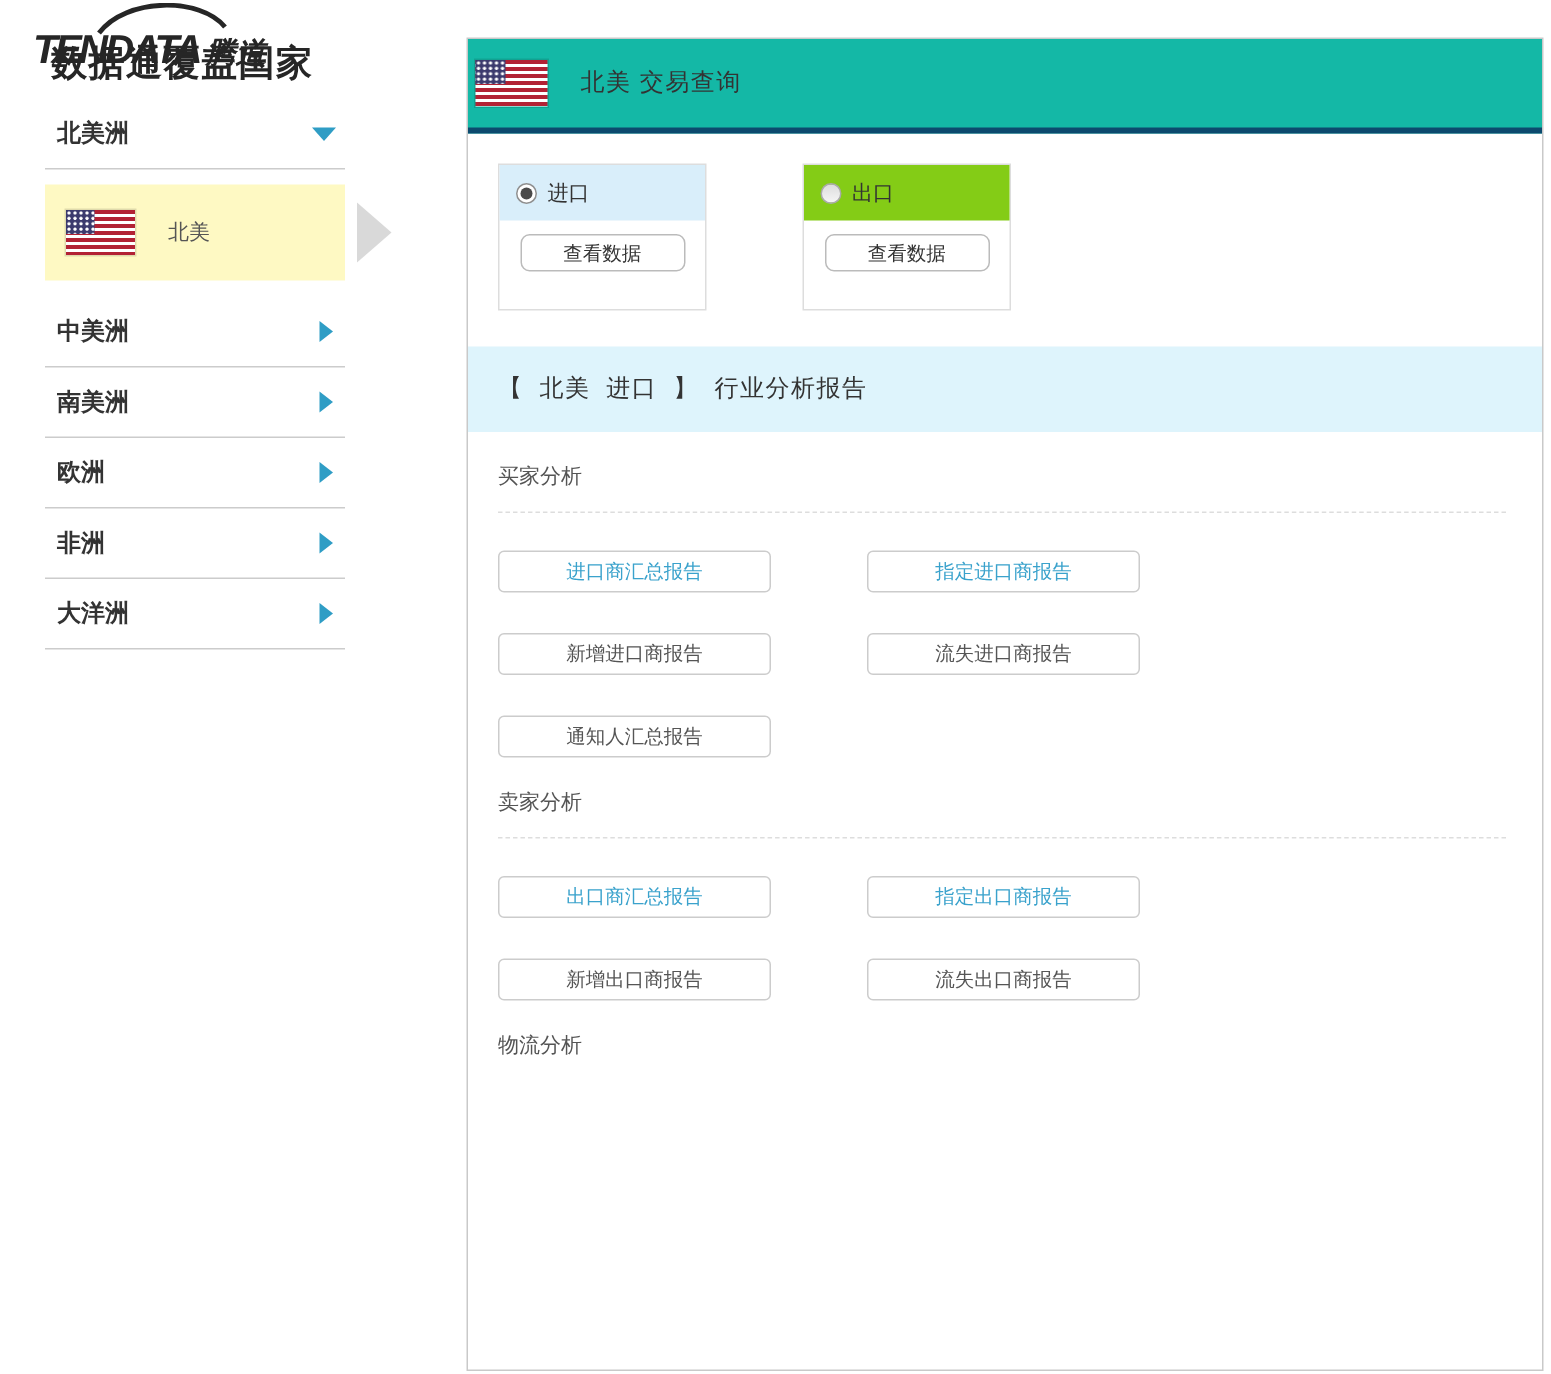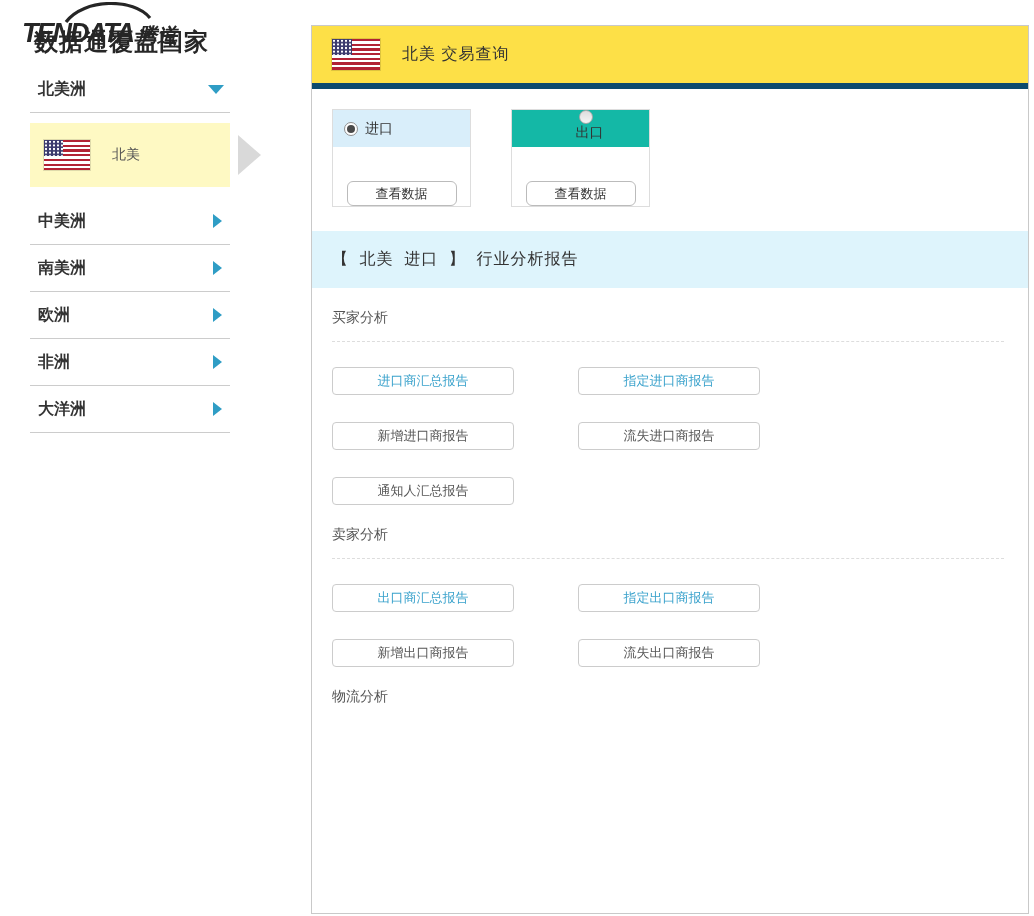--- a/index.html
+++ b/index.html
@@ -53,37 +53,37 @@
   }
   .flag-sm { width:46px; height:30px; margin-left:14px; }
   .flag-lg { width:48px; height:31px; }
 
   
   .main-panel {
     position:absolute; left:311px; top:25px; width:718px; height:889px;
     background:#fff; border:1px solid #c9c9c9;
   }
   .panel-header {
-    height:63px; background:#fde047; border-bottom:6px solid #0c4a6e;
-    display:flex; align-items:center; padding-left:20px;
+    height:63px; background:#14b8a6; border-bottom:4px solid #0c4a6e;
+    display:flex; align-items:center; padding-left:5px;
   }
   .panel-title { font-size:16px; color:#333; margin-left:22px; letter-spacing:1px; }
 
   .trade-boxes { display:flex; margin:20px 0 0 20px; }
-  .trade-box { width:139px; height:98px; border:1px solid #ddd; background:#fff; margin-right:40px; }
+  .trade-box { width:139px; height:98px; border:1px solid #ddd; background:#fff; margin-right:64px; }
   .box-header { height:37px; display:flex; align-items:center; padding-left:11px; }
   .box-header.theme-blue { background:#d9eefa; }
-  .box-header.theme-pink { background:#14b8a6;flex-direction:column; }
+  .box-header.theme-pink { background:#84cc16; }
   .radio { width:14px; height:14px; border-radius:50%; display:inline-block; position:relative;
     border:1px solid #8f8f8f; background:#fff; cursor:pointer; }
   .radio.checked::after { content:""; position:absolute; left:2px; top:2px; width:8px; height:8px;
     border-radius:50%; background:#4a4a4a; }
   .radio.unchecked { background:linear-gradient(#ddd,#f5f5f5); border-color:#aaa; }
   .box-label { font-size:14px; color:#333; margin-left:7px; }
-  .box-body { display:flex; justify-content:center; padding-top:34px; }
+  .box-body { display:flex; justify-content:center; padding-top:9px; }
   .view-data-btn {
     width:110px; height:25px; background:#fff; border:1px solid #bbb; border-radius:6px;
     font-size:13px; color:#333; font-family:inherit; cursor:pointer;
   }
 
   .section-band {
     margin-top:24px; height:57px; background:#def4fc;
     display:flex; align-items:center; padding-left:20px;
     font-size:16px; color:#333; letter-spacing:1px;font-family:Liberation Mono, monospace;
   }

